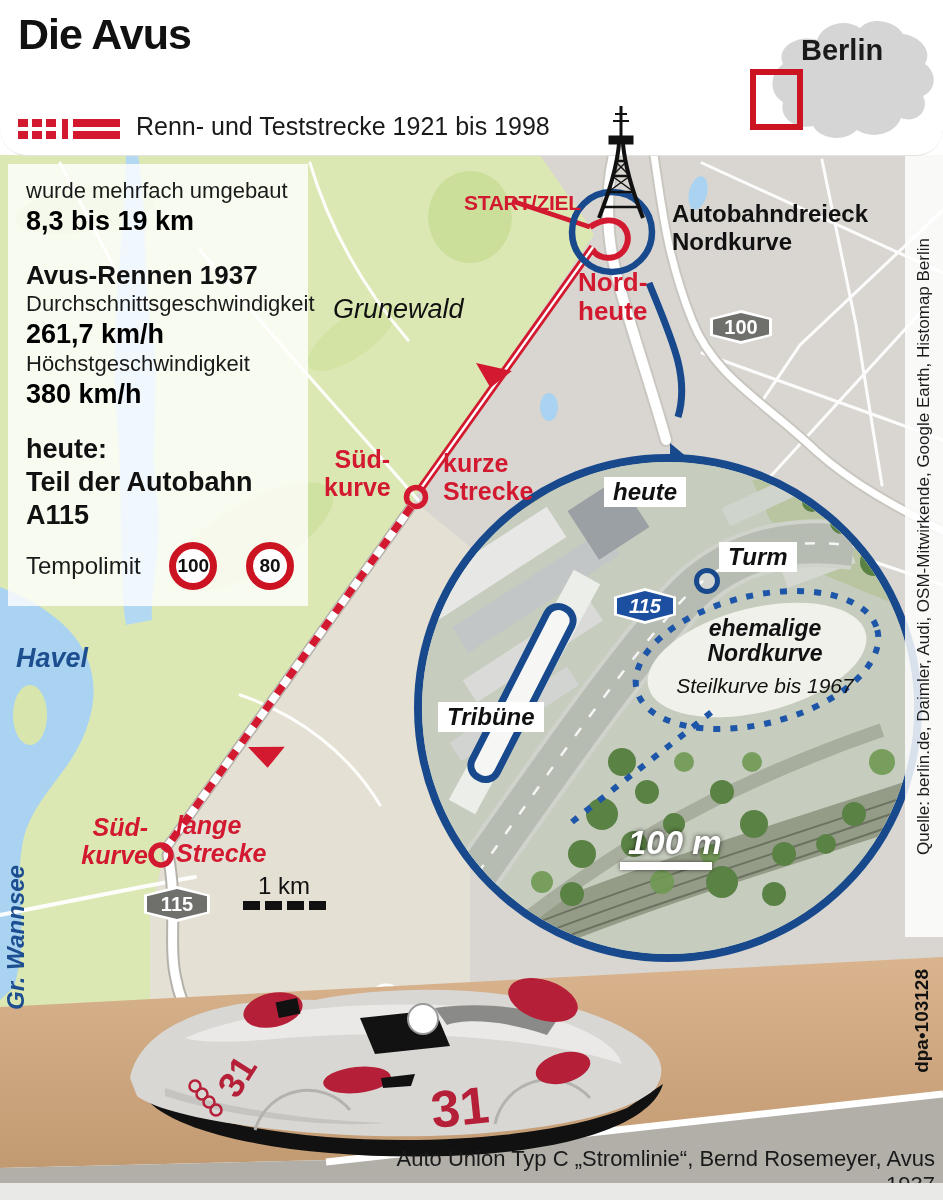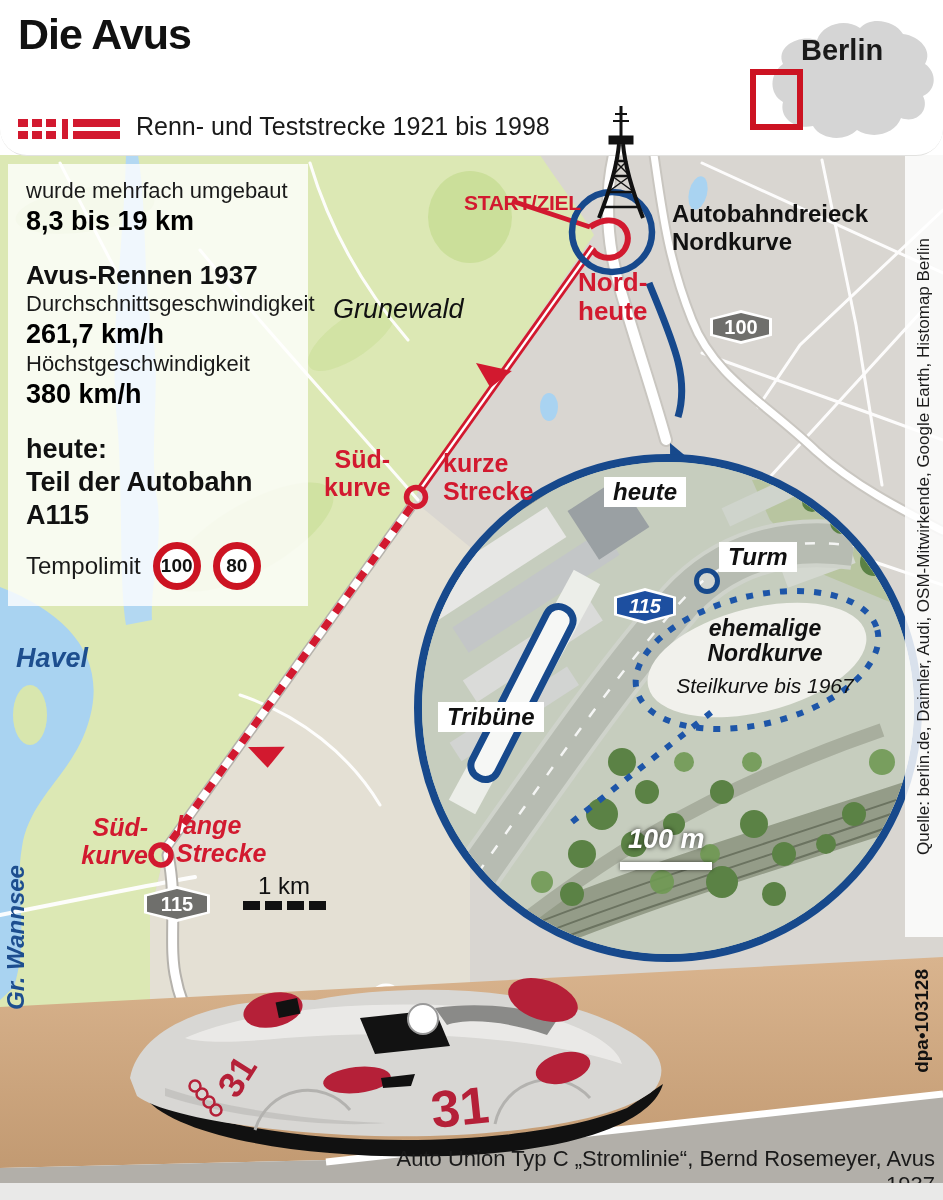--- a/index.html
+++ b/index.html
@@ -14,21 +14,21 @@
   .legend-text{font-size:25px;color:#1a1a1a;}
   .berlin-inset{position:absolute;left:745px;top:6px;width:196px;height:146px;}
   .berlin-label{position:absolute;left:56px;top:28px;font-size:29px;font-weight:bold;color:#1a1a1a;}
   
   .infobox{position:absolute;left:8px;top:164px;width:268px;padding:14px 14px 16px 18px;
            background:rgba(255,255,255,.80);z-index:4;line-height:1.22;}
   .ib-reg{font-size:22px;color:#1a1a1a;}
   .ib-bold{font-size:27px;font-weight:bold;color:#111;}
   .ib-red{font-size:27px;font-weight:bold;color:#000000;}
   .ib-gap{height:22px;}
-  .tempo-row{display:flex;align-items:center;gap:12px;margin-top:10px;}
+  .tempo-row{display:flex;align-items:center;gap:12px;margin-top:10px;justify-content:space-between;}
   .tempo-label{font-size:24px;color:#1a1a1a;}
   .sign{width:34px;height:34px;border:7px solid #cc1322;border-radius:50%;background:#fff;
         display:flex;align-items:center;justify-content:center;font-size:19px;font-weight:bold;color:#111;}
   
   .map-label{position:absolute;z-index:3;}
   .two-line{white-space:pre-line;}
   .lbl-red{color:#d2192f;font-weight:bold;}
   .lbl-blue{color:#1d4e8f;font-weight:bold;font-style:italic;}
   .hexbadge{position:absolute;z-index:3;clip-path:polygon(0% 24%,50% 0%,100% 24%,100% 76%,50% 100%,0% 76%);
             background:#fff;display:flex;align-items:center;justify-content:center;}
@@ -36,21 +36,21 @@
   .hexbadge span{position:relative;z-index:1;color:#fff;font-weight:bold;font-size:20px;}
   .scalebar{position:absolute;z-index:3;height:9px;
             background:repeating-linear-gradient(90deg,#111 0 17px,rgba(0,0,0,0) 17px 22px);}
   
   .sat{position:absolute;left:414px;top:454px;width:492px;height:492px;border:8px solid #17498c;
        border-radius:50%;overflow:hidden;z-index:2;background:#c6cdbe;font-style:italic;}
   .sat-label{position:absolute;font-weight:bold;font-size:24px;color:#111;background:#fff;padding:1px 9px;z-index:2;}
   .sat-text{position:absolute;z-index:2;color:#111;}
   .turm-marker{position:absolute;width:16px;height:16px;border:5px solid #17498c;border-radius:50%;
                background:rgba(255,255,255,.4);z-index:2;}
-  .sat-scale-text{position:absolute;z-index:2;font-size:27px;font-weight:bold;color:#fff;
+  .sat-scale-text{position:absolute;z-index:2;font-size:33px;font-weight:bold;color:#fff;
                   text-shadow:0 0 5px rgba(0,0,0,.8);}
   .sat-scale-bar{position:absolute;z-index:2;width:92px;height:8px;background:#fff;box-shadow:0 0 4px rgba(0,0,0,.6);}
   
   .vtext{writing-mode:vertical-rl;transform:rotate(180deg);}
   .source-strip{position:absolute;left:905px;top:155px;width:38px;height:782px;background:rgba(255,255,255,.84);
                 z-index:5;display:flex;align-items:center;justify-content:center;}
   .source-text{font-size:17px;color:#1c1c1c;}
   .dpa-id{position:absolute;left:901px;top:948px;width:42px;height:145px;z-index:5;
           display:flex;align-items:center;justify-content:center;font-size:19px;font-weight:bold;color:#111;}
   .caption{position:absolute;left:360px;top:1146px;width:575px;text-align:right;font-size:22px;color:#1a1a1a;z-index:4;}

